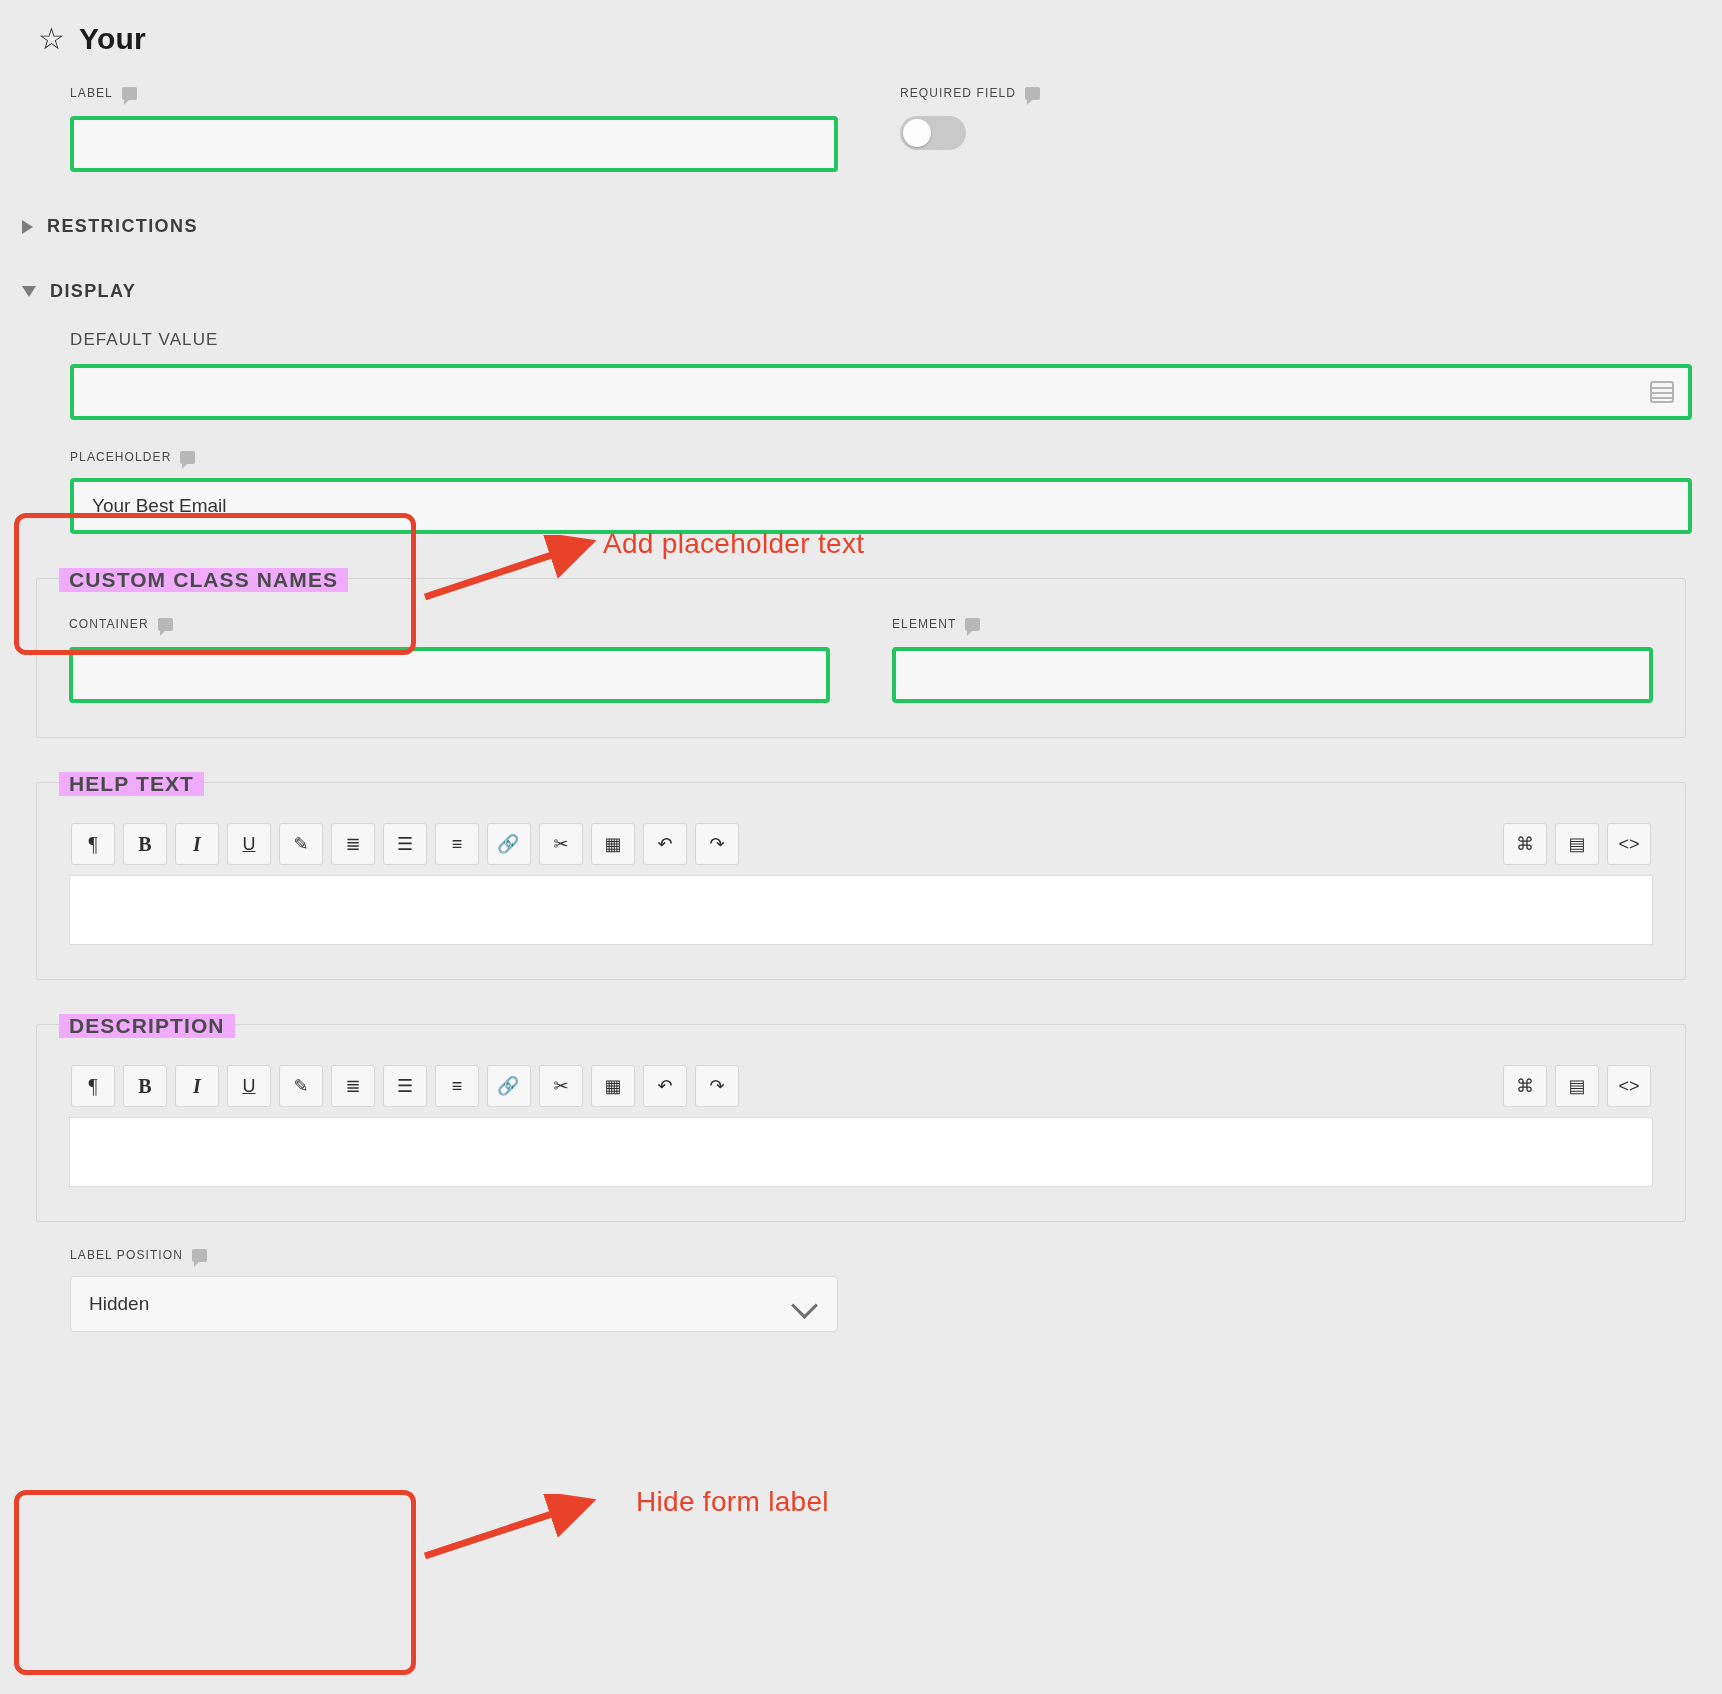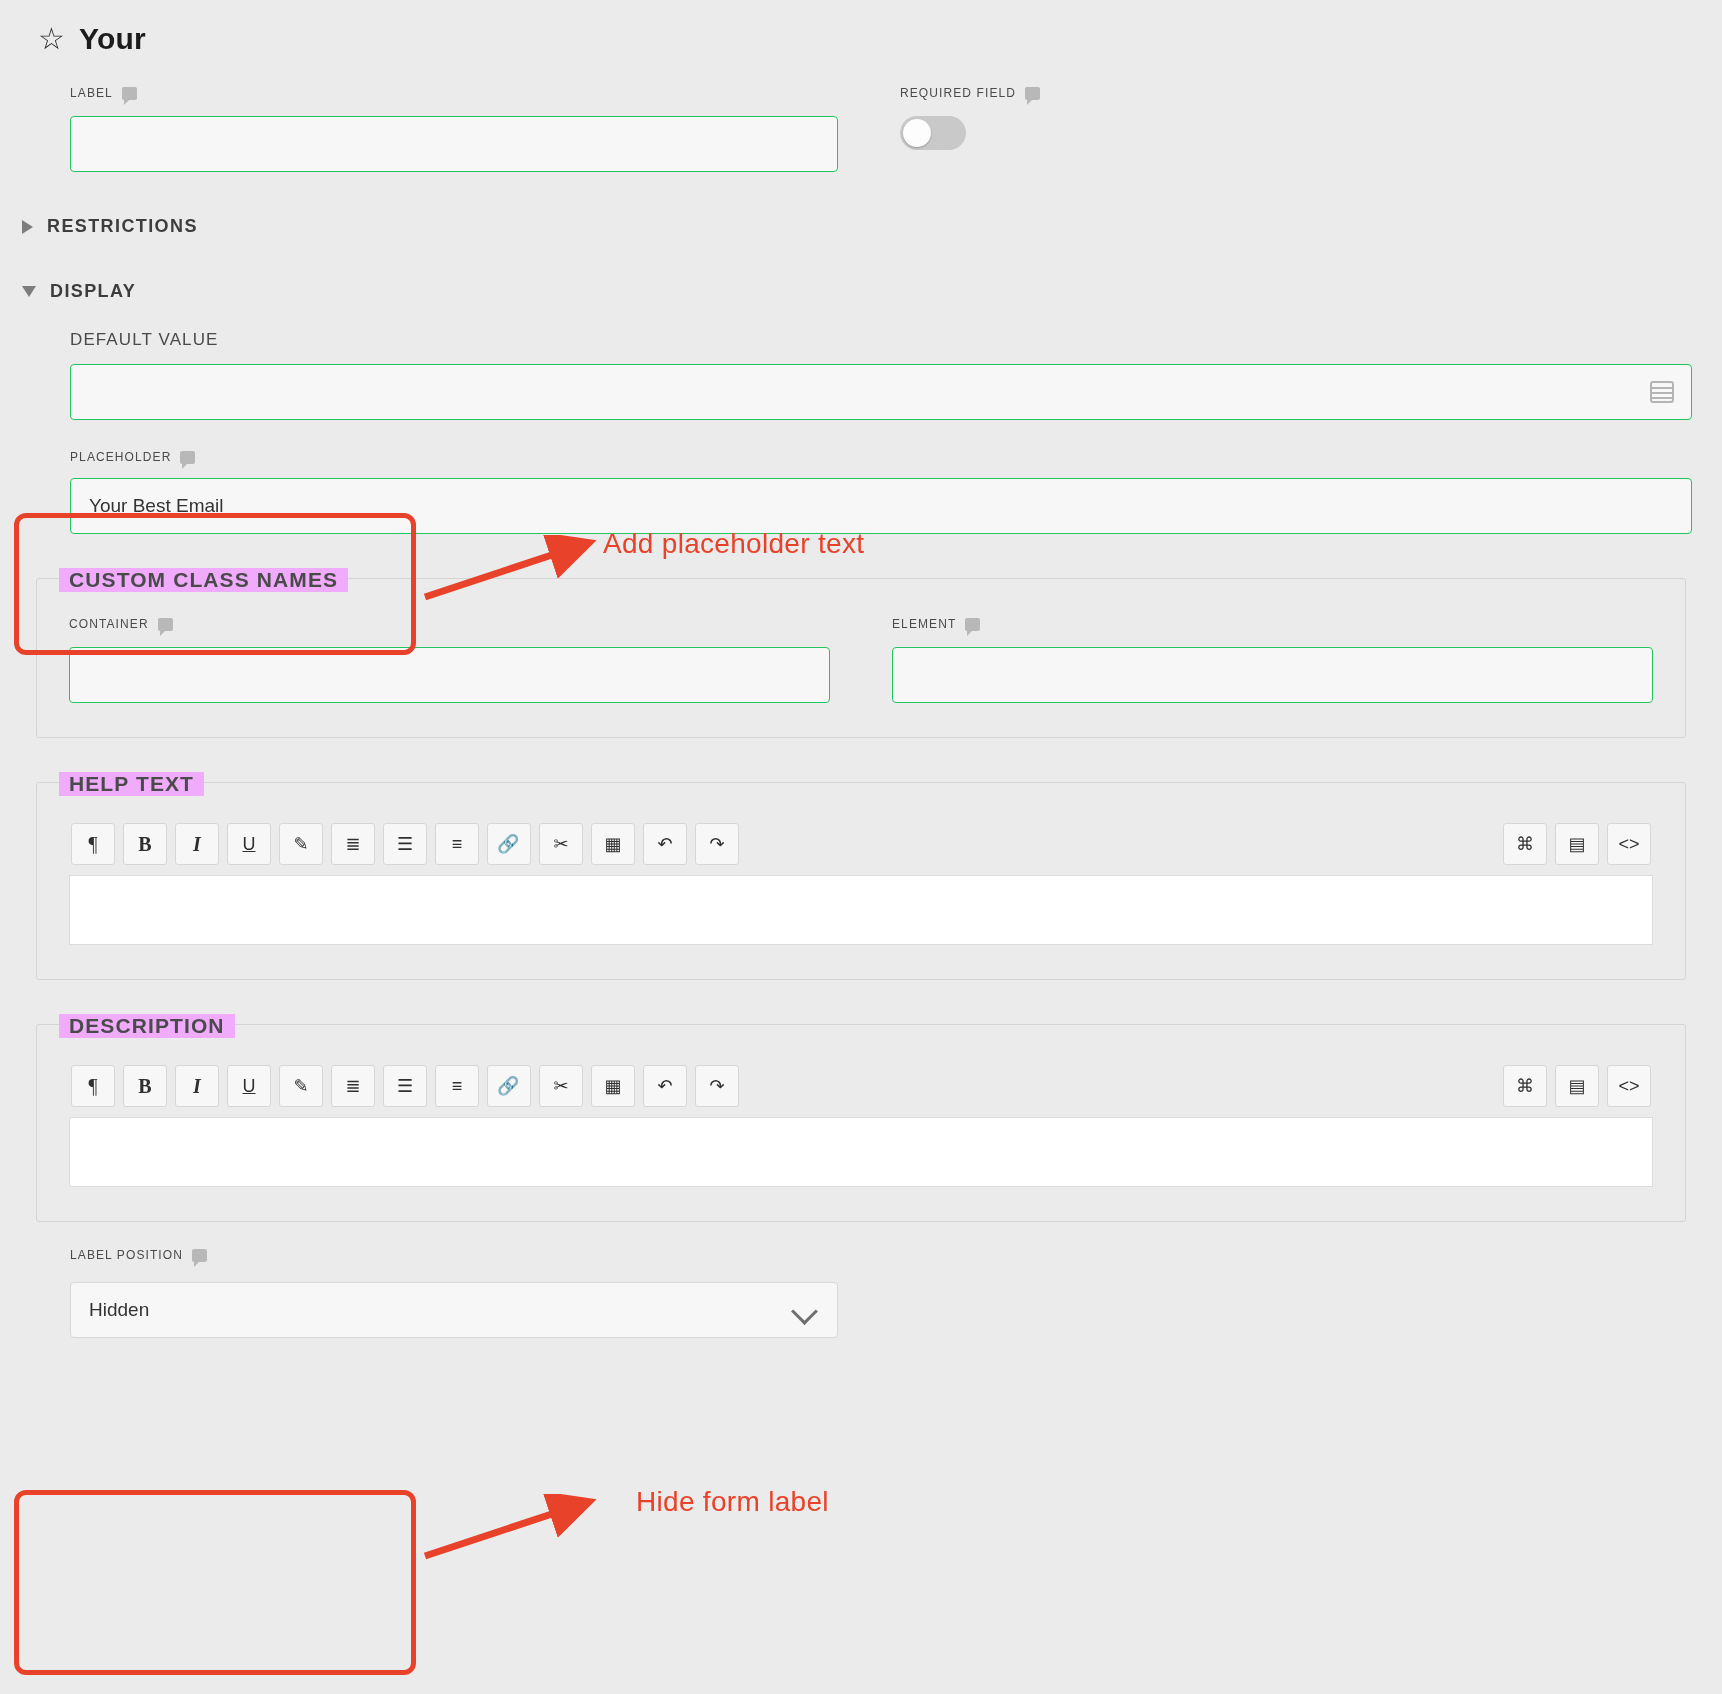--- a/index.html
+++ b/index.html
@@ -64,21 +64,21 @@
     content: "";
     position: absolute;
     left: 2px;
     bottom: -5px;
     border-left: 5px solid #b8b8b8;
     border-bottom: 5px solid transparent;
   }
 
   .textinput {
     background: #f7f7f7;
-    border: 1px solid #22c55e;
+    border: 4px solid #22c55e;
     border-radius: 4px;
     height: 56px;
     box-sizing: border-box;
     font-size: 19px;
     color: #333;
     padding: 0 18px;
     width: 100%;
     outline: none;
     font-family: "Liberation Sans", sans-serif;
   }
@@ -240,21 +240,21 @@
   .tbtn.under { text-decoration: underline; }
   .editor-area {
     background: #fff;
     border: 1px solid #dcdcdc;
     height: 68px;
     position: relative;
   }
 
   
   .advanced-body { padding: 0 15px 0 70px; }
-  .select-wrap { position: relative; width: 768px; margin-top: 20px; }
+  .select-wrap { position: relative; width: 768px; margin-top: 14px; }
   .selectbox {
     background: #f7f7f7;
     border: 1px solid #d8d8d8;
     border-radius: 4px;
     height: 56px;
     display: flex;
     align-items: center;
     padding: 0 18px;
     font-size: 19px;
     color: #333;

